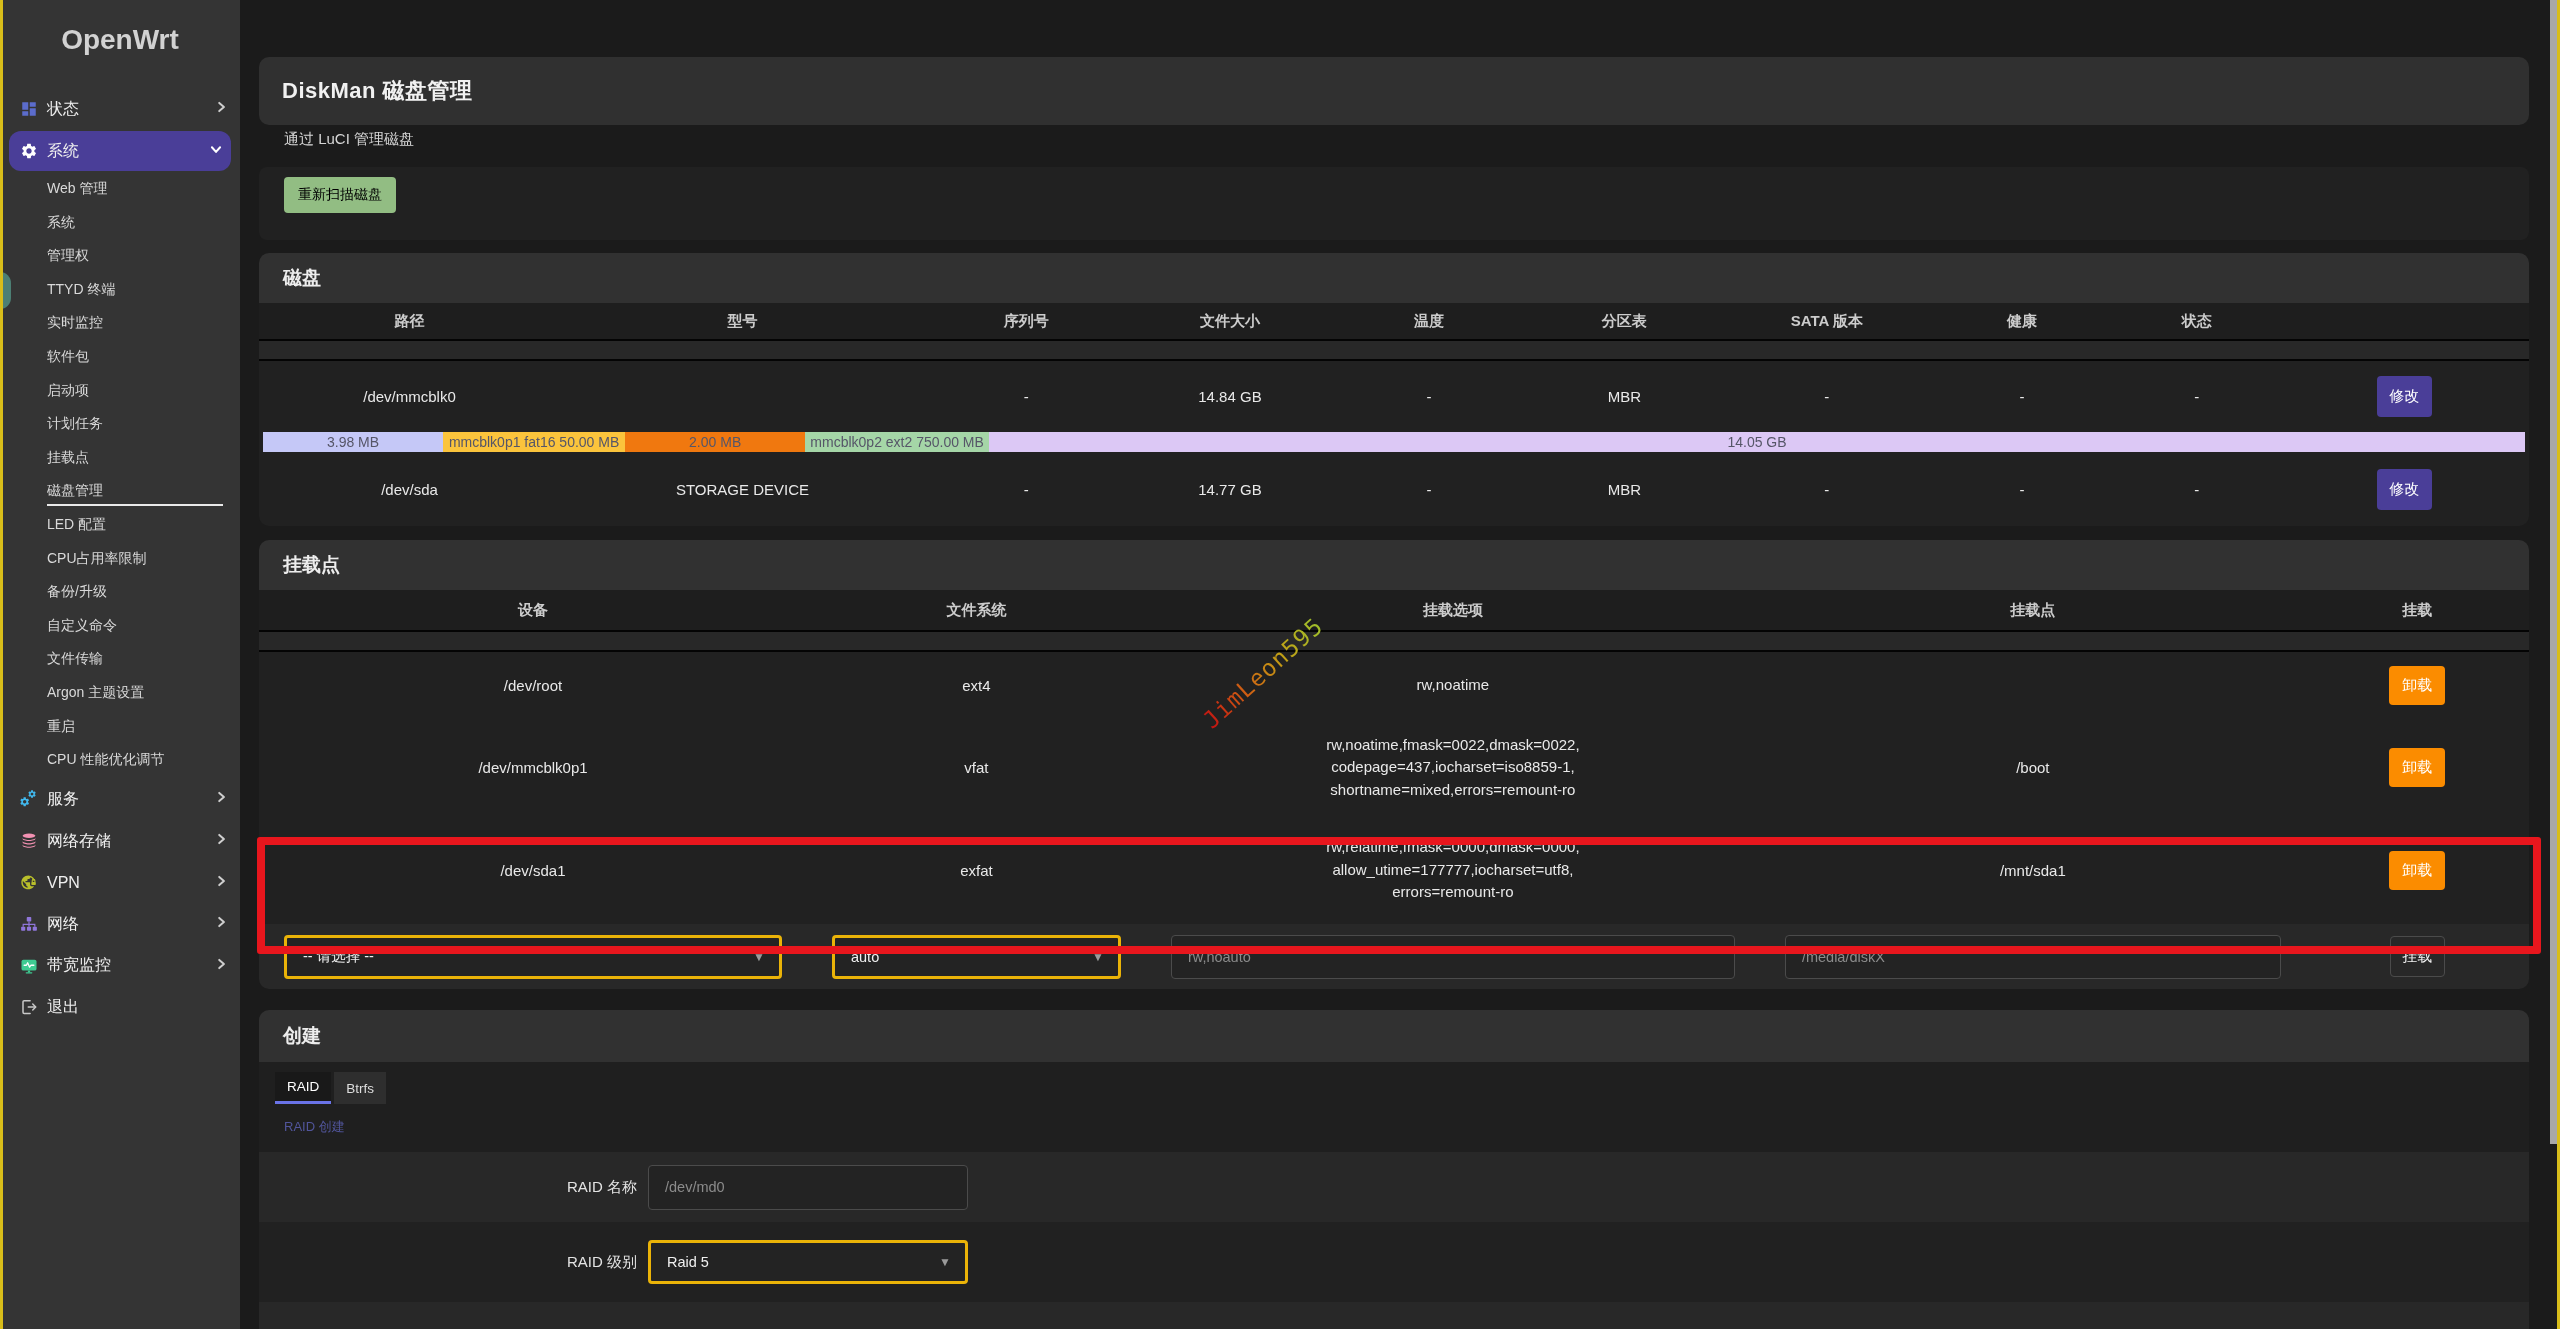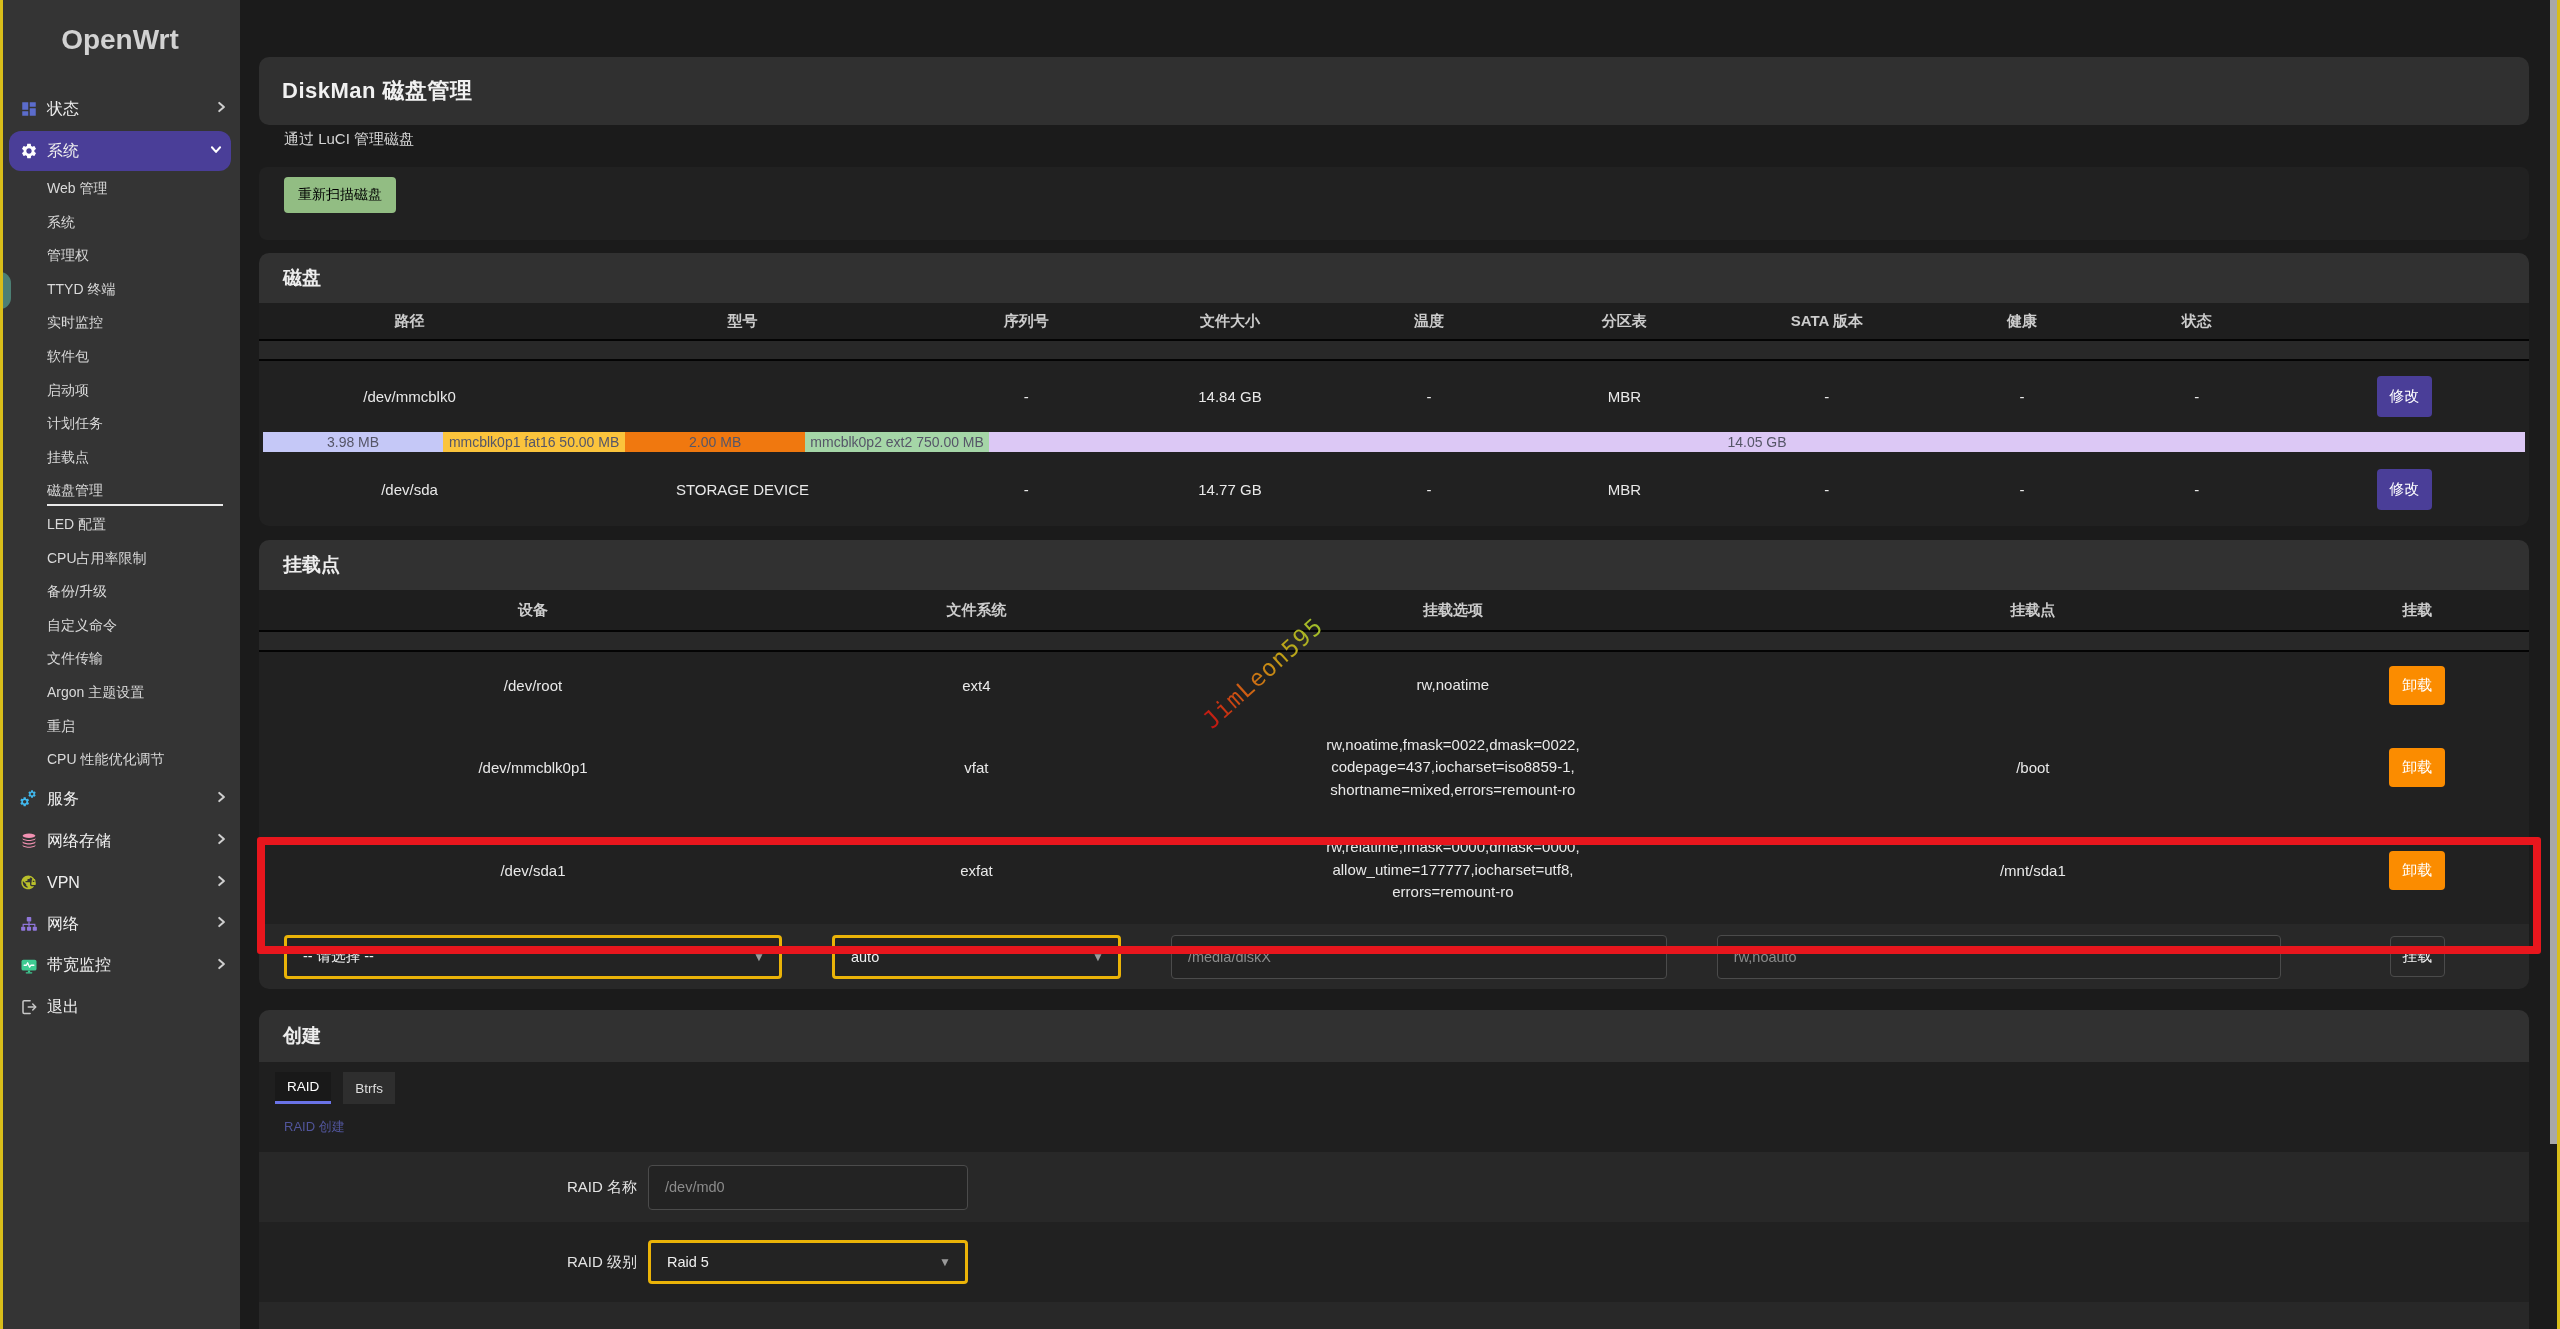--- a/index.html
+++ b/index.html
@@ -79,21 +79,21 @@
   .fake-select { height:44px; width:calc(100% - 50px); background:#232323; border:3px solid #eab308; border-radius:4px; display:flex; align-items:center; justify-content:space-between; padding:0 14px 0 16px; font-size:14.5px; color:#f0f0f0; cursor:pointer; }
   .fake-select .caret { color:#9a9a9a; font-size:12px; }
   .txt-input { height:44px; width:calc(100% - 50px); background:#232323; border:1px solid #4b4b4b; border-radius:4px; padding:0 16px; font-size:14.5px; color:#f0f0f0; font-family:inherit; }
   .txt-input::placeholder { color:#8b8b8b; }
   .btn-ghost { width:55px; height:41px; background:transparent; border:1px solid #4b4b4b; border-radius:4px; color:#f0f0f0; font-size:15px; cursor:pointer; font-family:inherit; }
 
   
   .create-panel { margin-top:21px; }
   .create-panel .panel-header { height:52px; }
   .create-body { background:#1f1f1f; padding:10px 0 0 16px; }
-  .tabs { display:flex;gap:9px; }
+  .tabs { display:flex; }
   .tab { height:32px; padding:0 12px; margin-right:3px; display:flex; align-items:center; font-size:13.5px; cursor:pointer; }
   .tab.active { background:#191919; color:#ffffff; border-bottom:3px solid #6a73e8; }
   .tab.inactive { background:#2e2e2e; color:#dddddd; }
   .subsection-title { margin:14px 0 0 9px; font-size:13px; color:#51559b; height:22px; }
   .form-rows { margin:12px 0 0 -16px; }
   .form-row { display:flex; align-items:center; }
   .form-row.odd { background:#282828; height:70px; }
   .form-row.even { background:#212121; height:80px; }
   .form-row.tail { background:#282828; height:46px; }
   .form-label { width:389px; text-align:right; font-size:15px; color:#e3e3e3; padding-right:11px; }
@@ -392,25 +392,25 @@
               <span>-- 请选择 --</span>
               <span class="caret">▼</span>
             </div>
           </div>
           <div class="cell mc1">
             <div class="fake-select">
               <span>auto</span>
               <span class="caret">▼</span>
             </div>
           </div>
+          <div class="cell mc2">
+            <input class="txt-input" placeholder="rw,noauto" style="">
+          </div>
           <div class="cell mc3">
             <input class="txt-input" placeholder="/media/diskX" style="">
-          </div>
-          <div class="cell mc2">
-            <input class="txt-input" placeholder="rw,noauto" style="">
           </div>
           <div class="cell mc4">
             <button class="btn-ghost">挂载</button>
           </div>
         </div>
       </section>
 
       <section class="panel create-panel">
         <div class="panel-header">创建</div>
         <div class="create-body">

